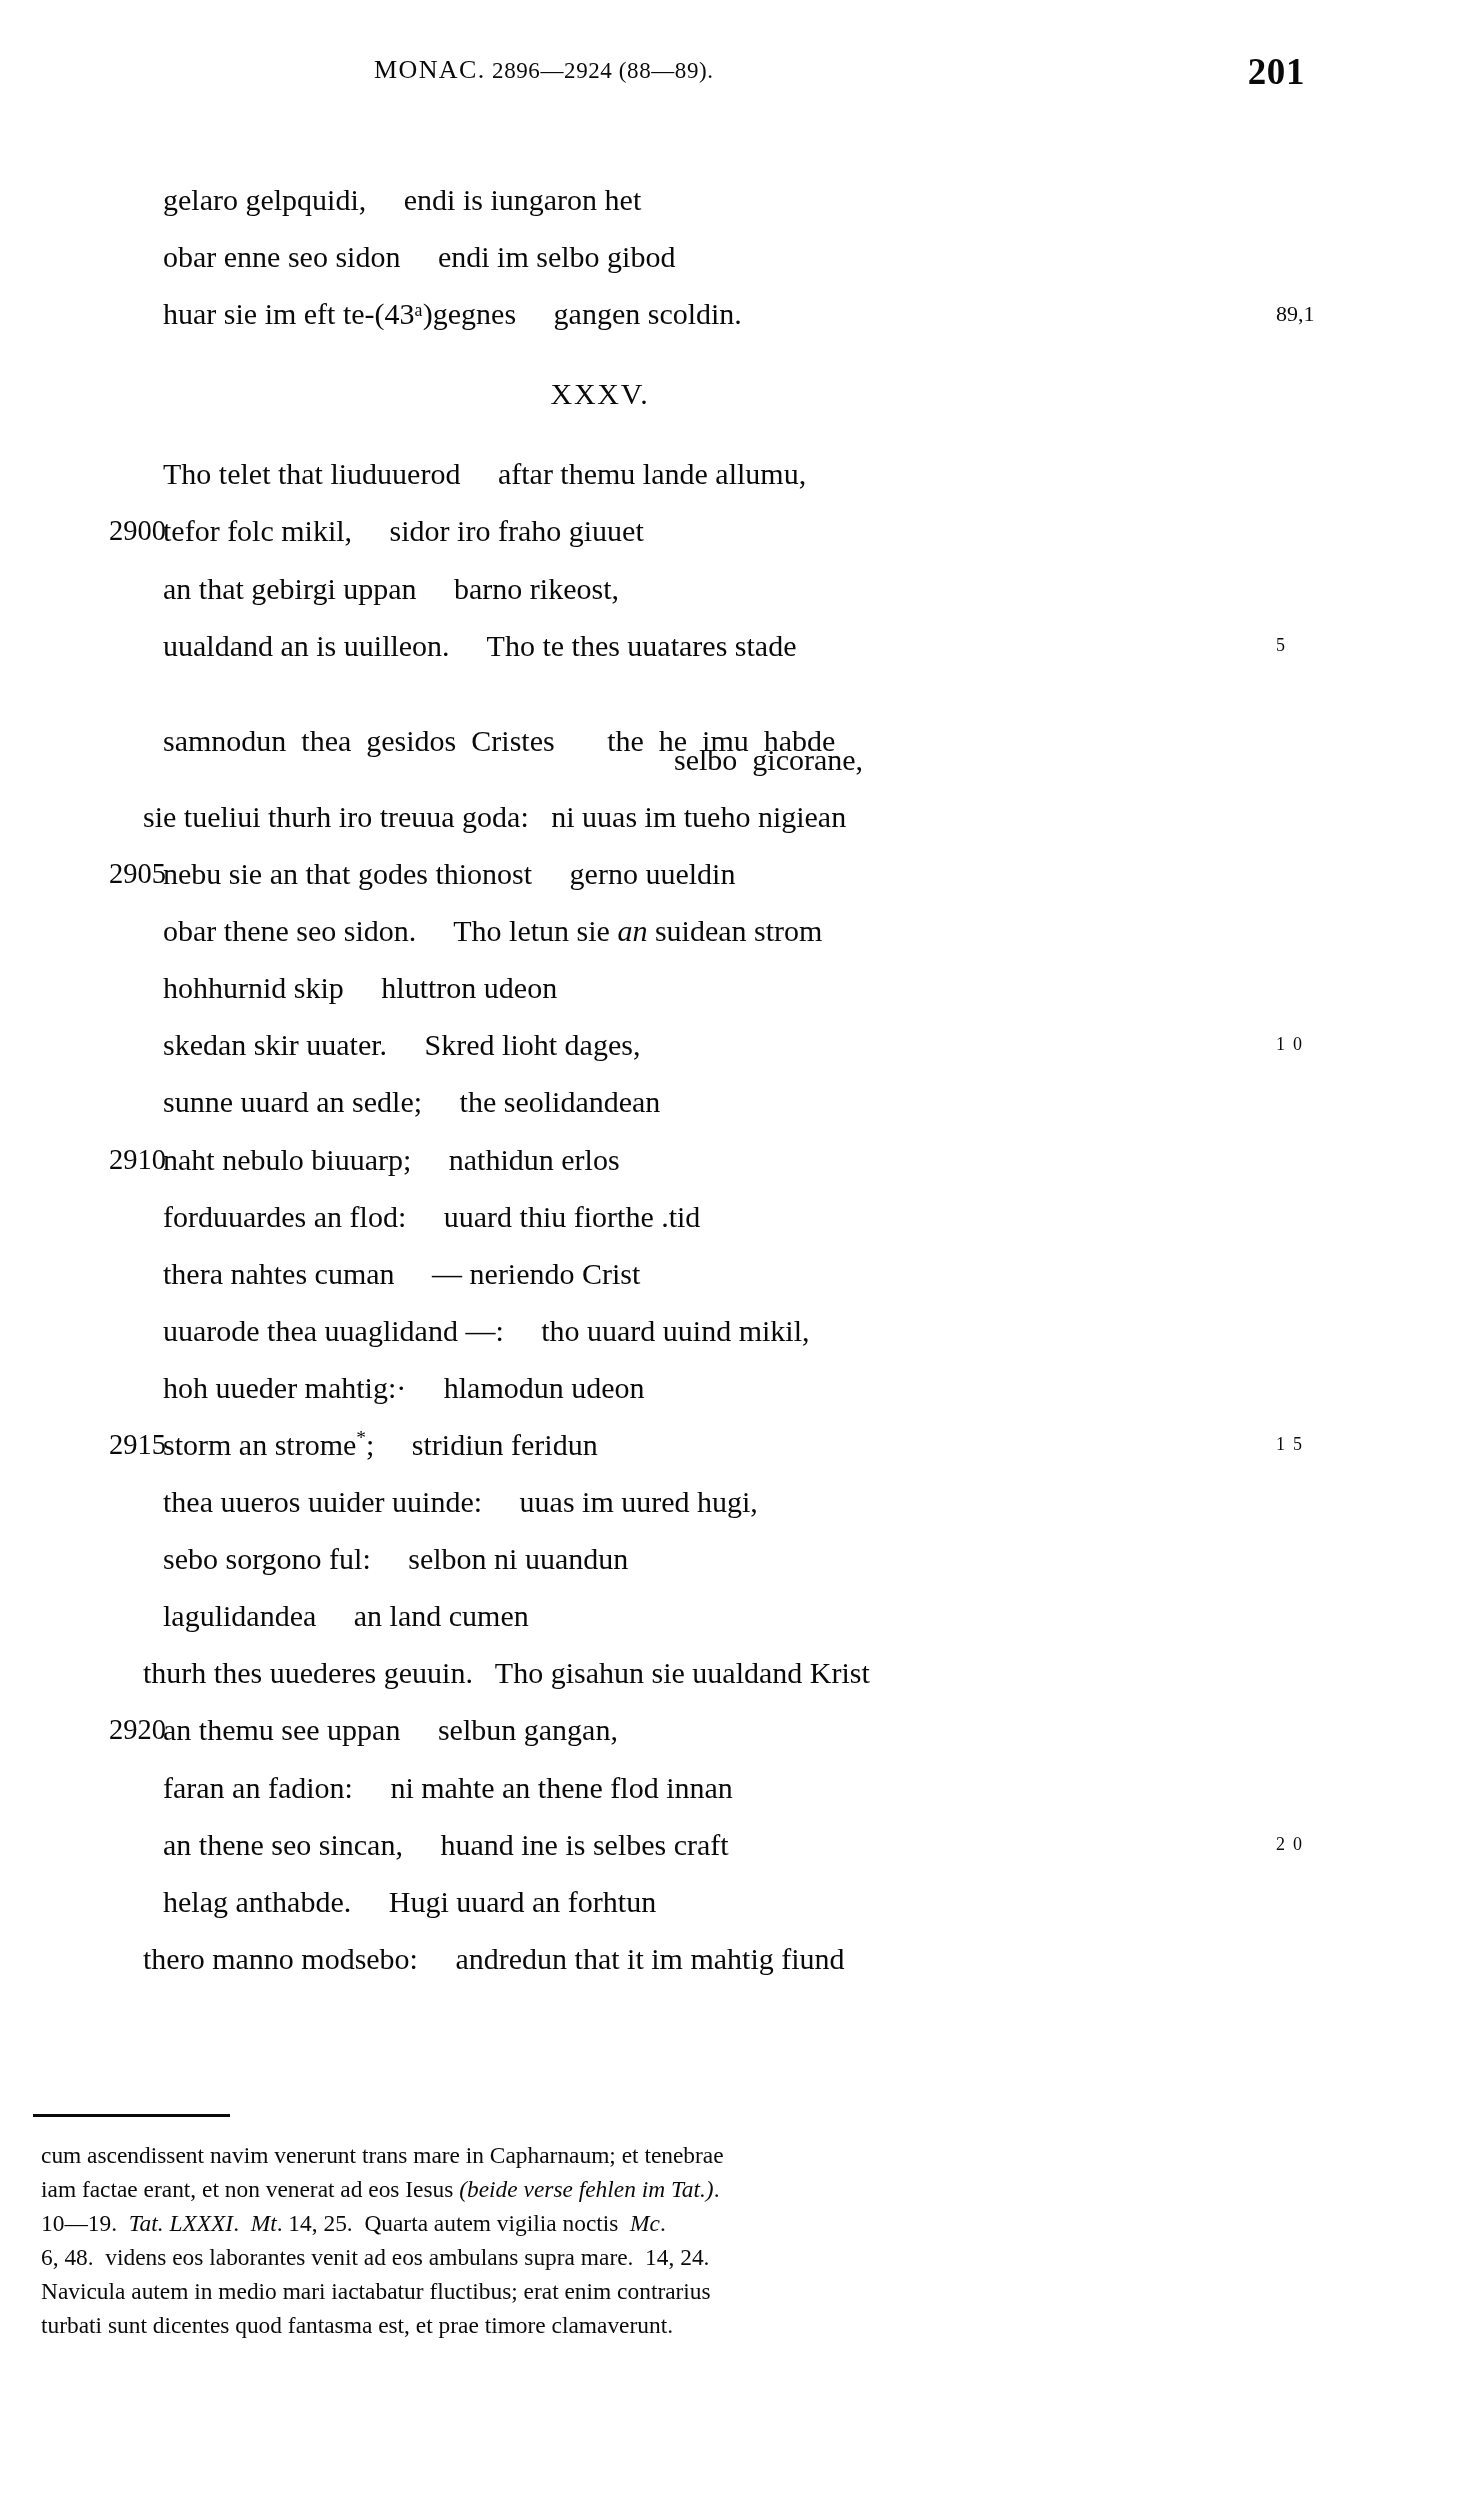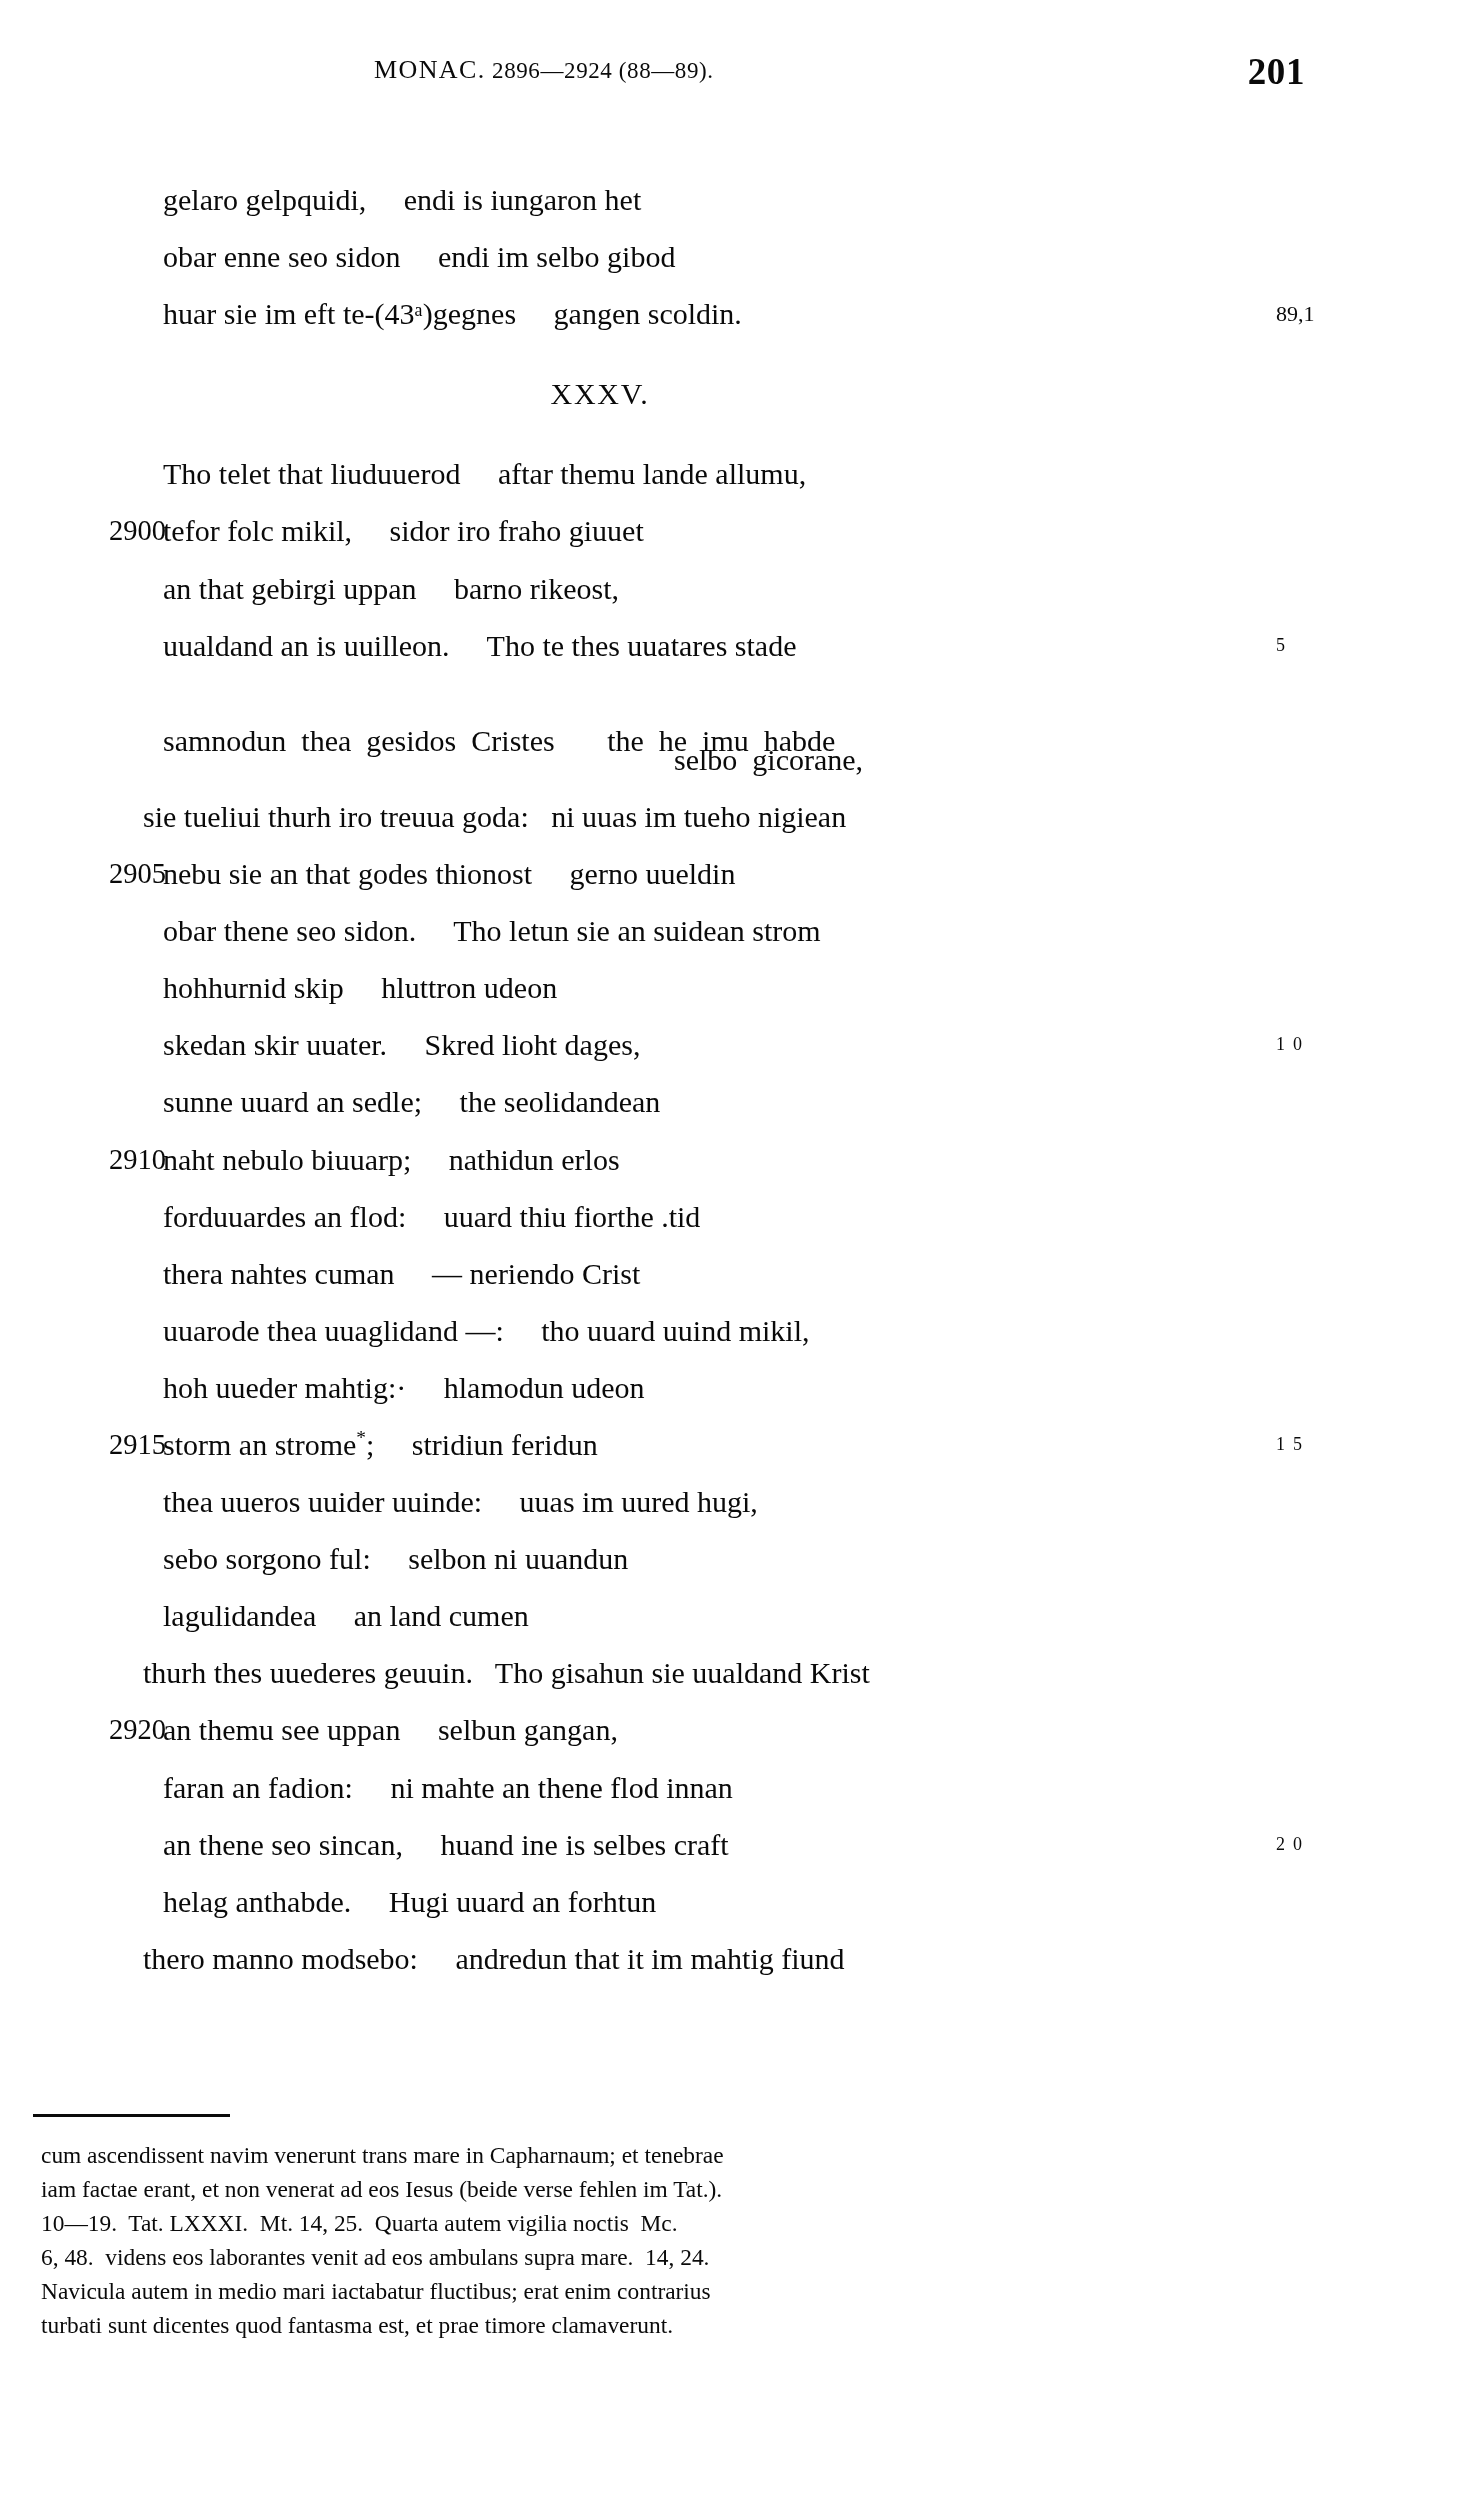--- a/index.html
+++ b/index.html
@@ -92,20 +92,21 @@
     width: 86px;
     text-align: left;
     font-size: 18px;
     letter-spacing: 1.7px;
   }
   .vmarg.big {
     font-size: 22px;
     letter-spacing: 0;
   }
   .ital {
+    font-style: italic;
   }
   .sup {
     font-size: 19.4px;
     vertical-align: super;
     line-height: 0;
   }
   .chapnum {
     position: absolute;
     width: 1462px;
     text-align: center;

